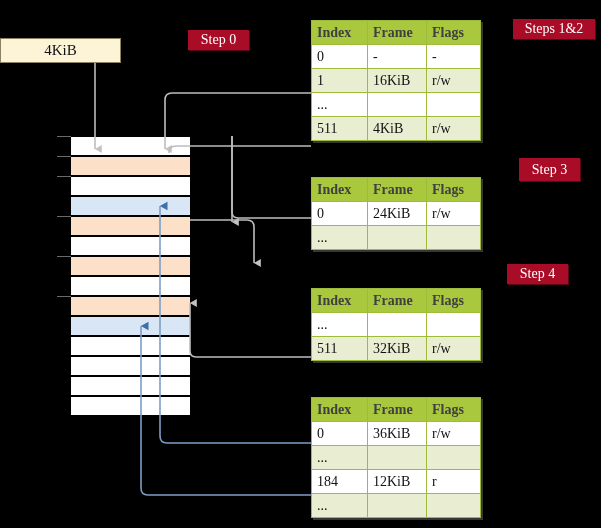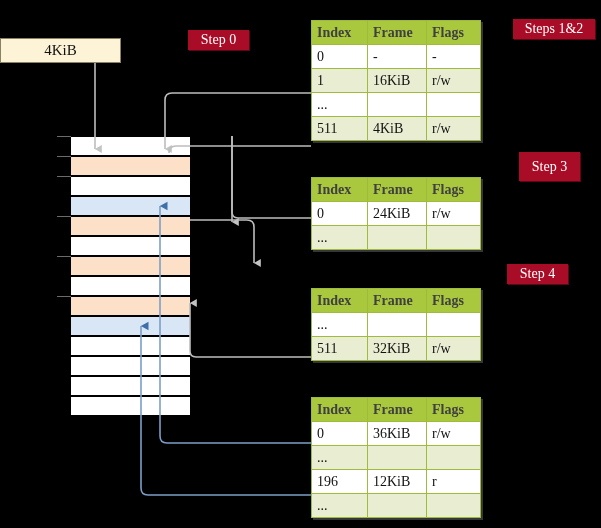--- a/index.html
+++ b/index.html
@@ -49,21 +49,21 @@
   <div class="sizebox" style="left:0px;top:38px;width:121px;height:25px;">
     <span>4KiB</span>
   </div>
 
   <div class="badge" style="left:188px;top:30px;width:61px;height:20px;">
     <span>Step 0</span>
   </div>
   <div class="badge" style="left:513px;top:19px;width:82px;height:20px;">
     <span>Steps 1&amp;2</span>
   </div>
-  <div class="badge" style="left:519px;top:152px;width:61px;height:29px;">
+  <div class="badge" style="left:519px;top:158px;width:61px;height:23px;">
     <span>Step 3</span>
   </div>
   <div class="badge" style="left:507px;top:264px;width:61px;height:20px;">
     <span>Step 4</span>
   </div>
 
   <div class="memcol" style="left:70px;top:136px;width:121px;height:280px;">
     <div class="memrow" style="top:0px;width:121px;height:20px;background:#ffffff;"></div>
     <div class="memrow" style="top:20px;width:121px;height:20px;background:#fce0c8;"></div>
     <div class="memrow" style="top:40px;width:121px;height:20px;background:#ffffff;"></div>
@@ -212,21 +212,21 @@
         <td>0</td>
         <td>36KiB</td>
         <td>r/w</td>
       </tr>
       <tr class="alt">
         <td>...</td>
         <td></td>
         <td></td>
       </tr>
       <tr>
-        <td>196</td>
+        <td>184</td>
         <td>12KiB</td>
         <td>r</td>
       </tr>
       <tr class="alt">
         <td>...</td>
         <td></td>
         <td></td>
       </tr>
     </tbody>
   </table>

